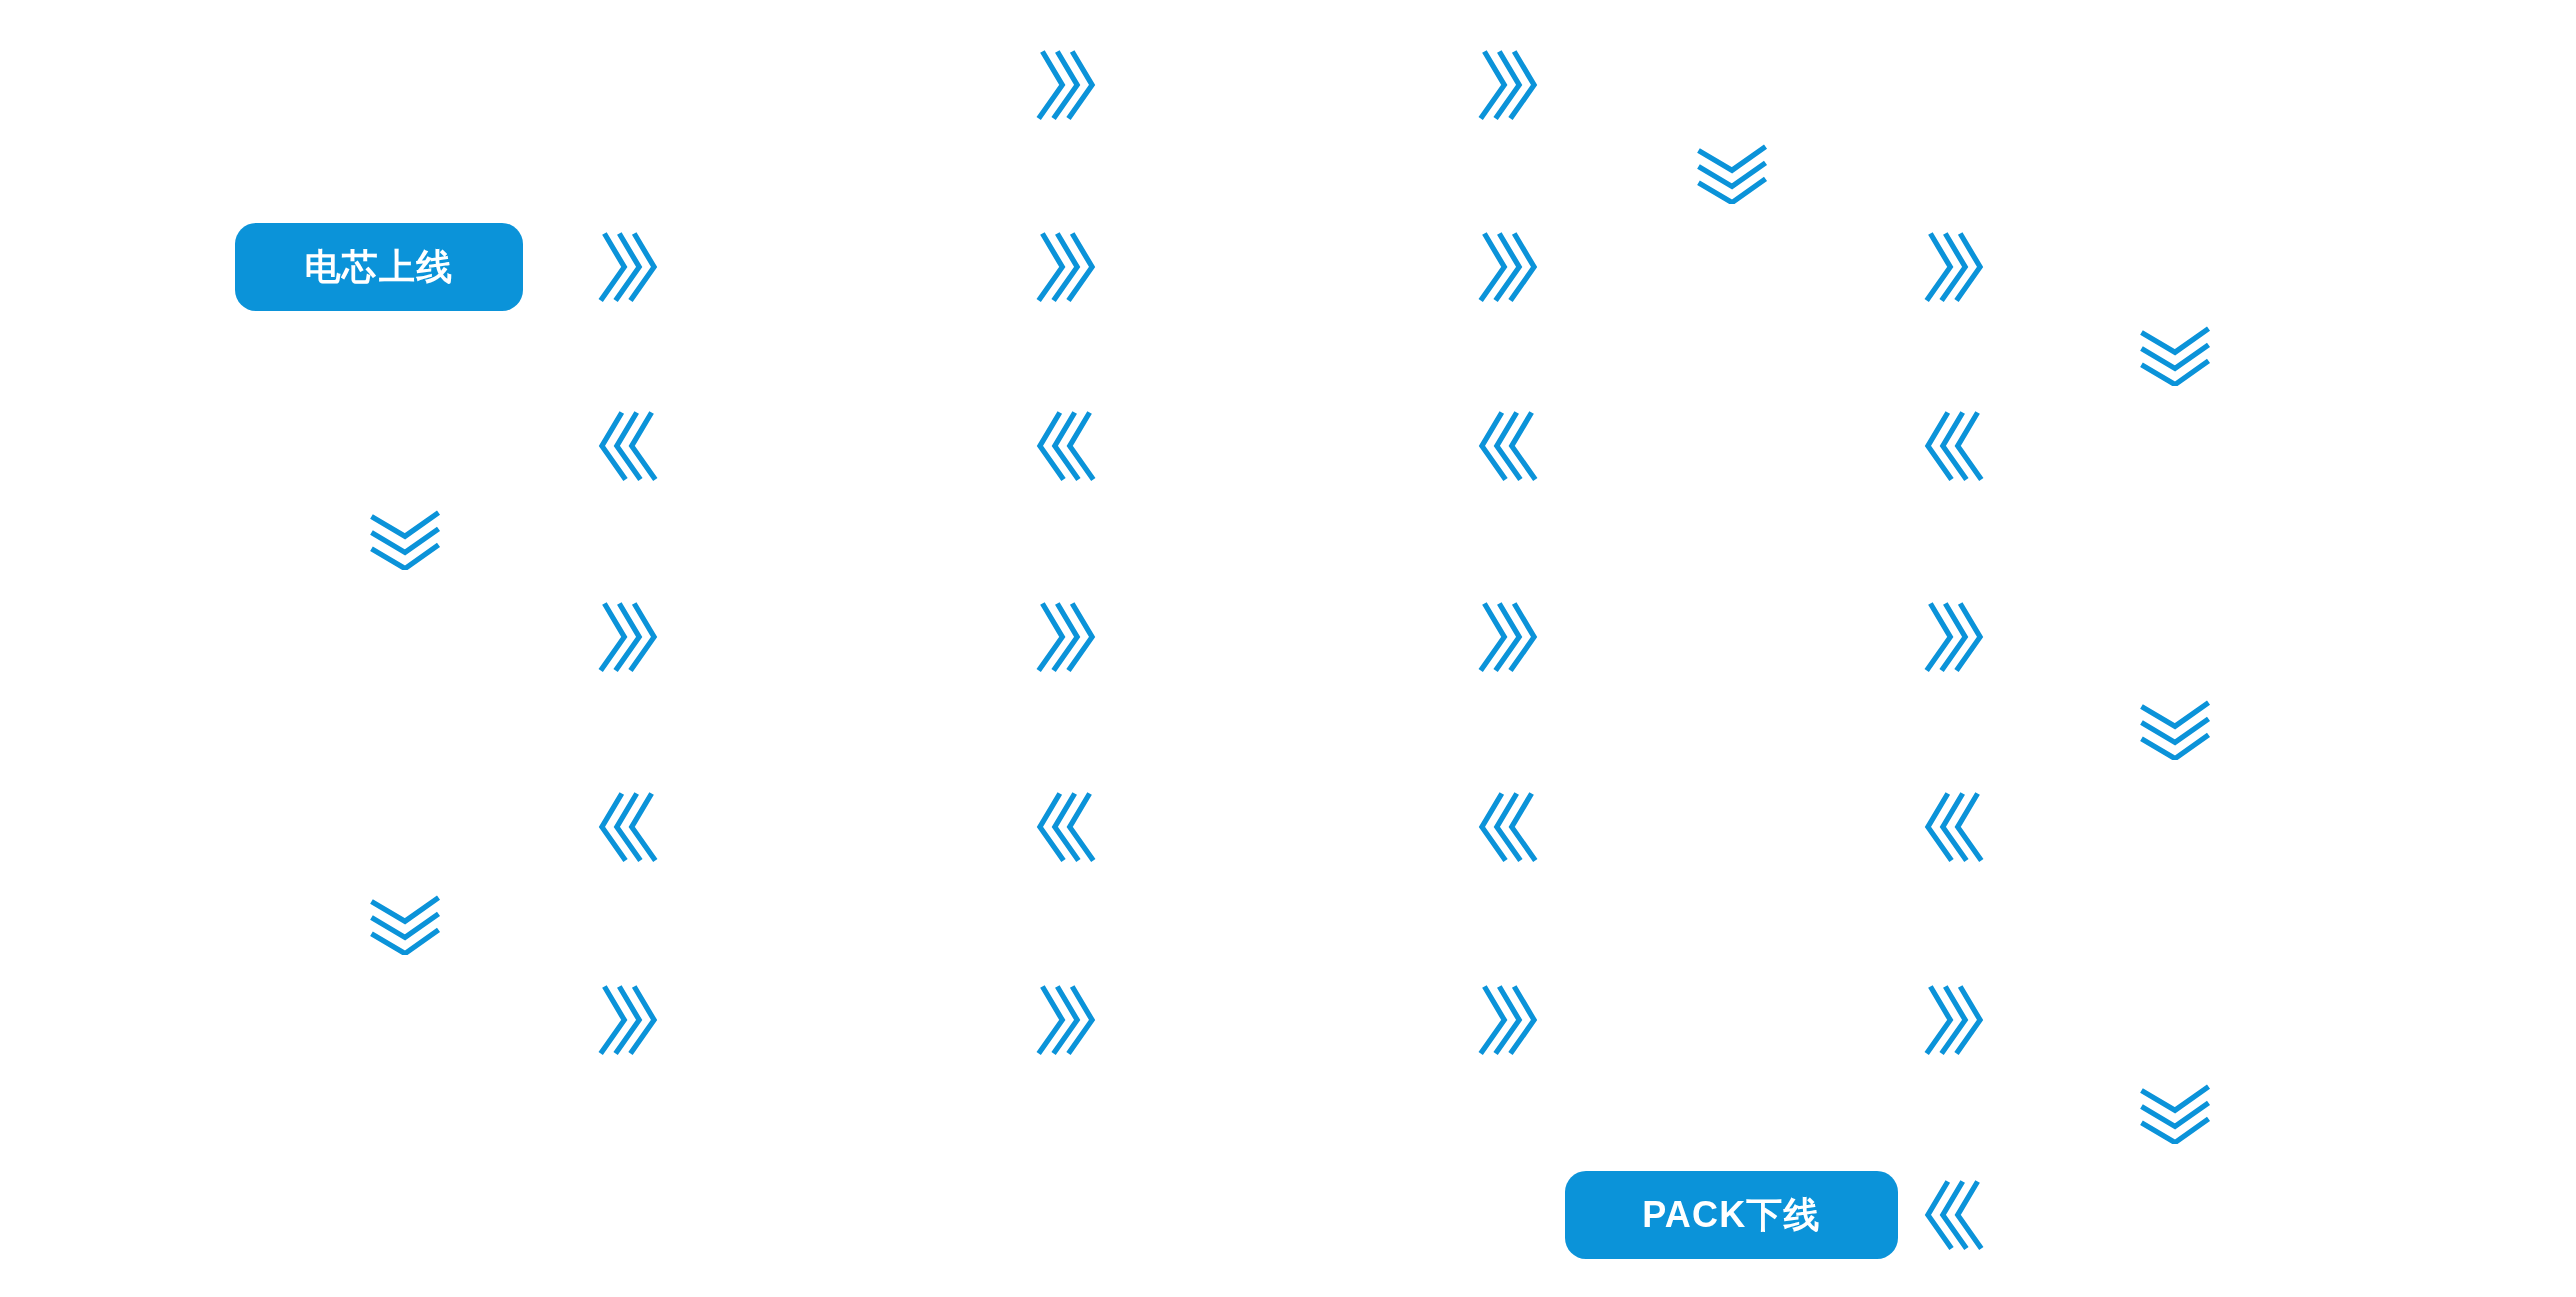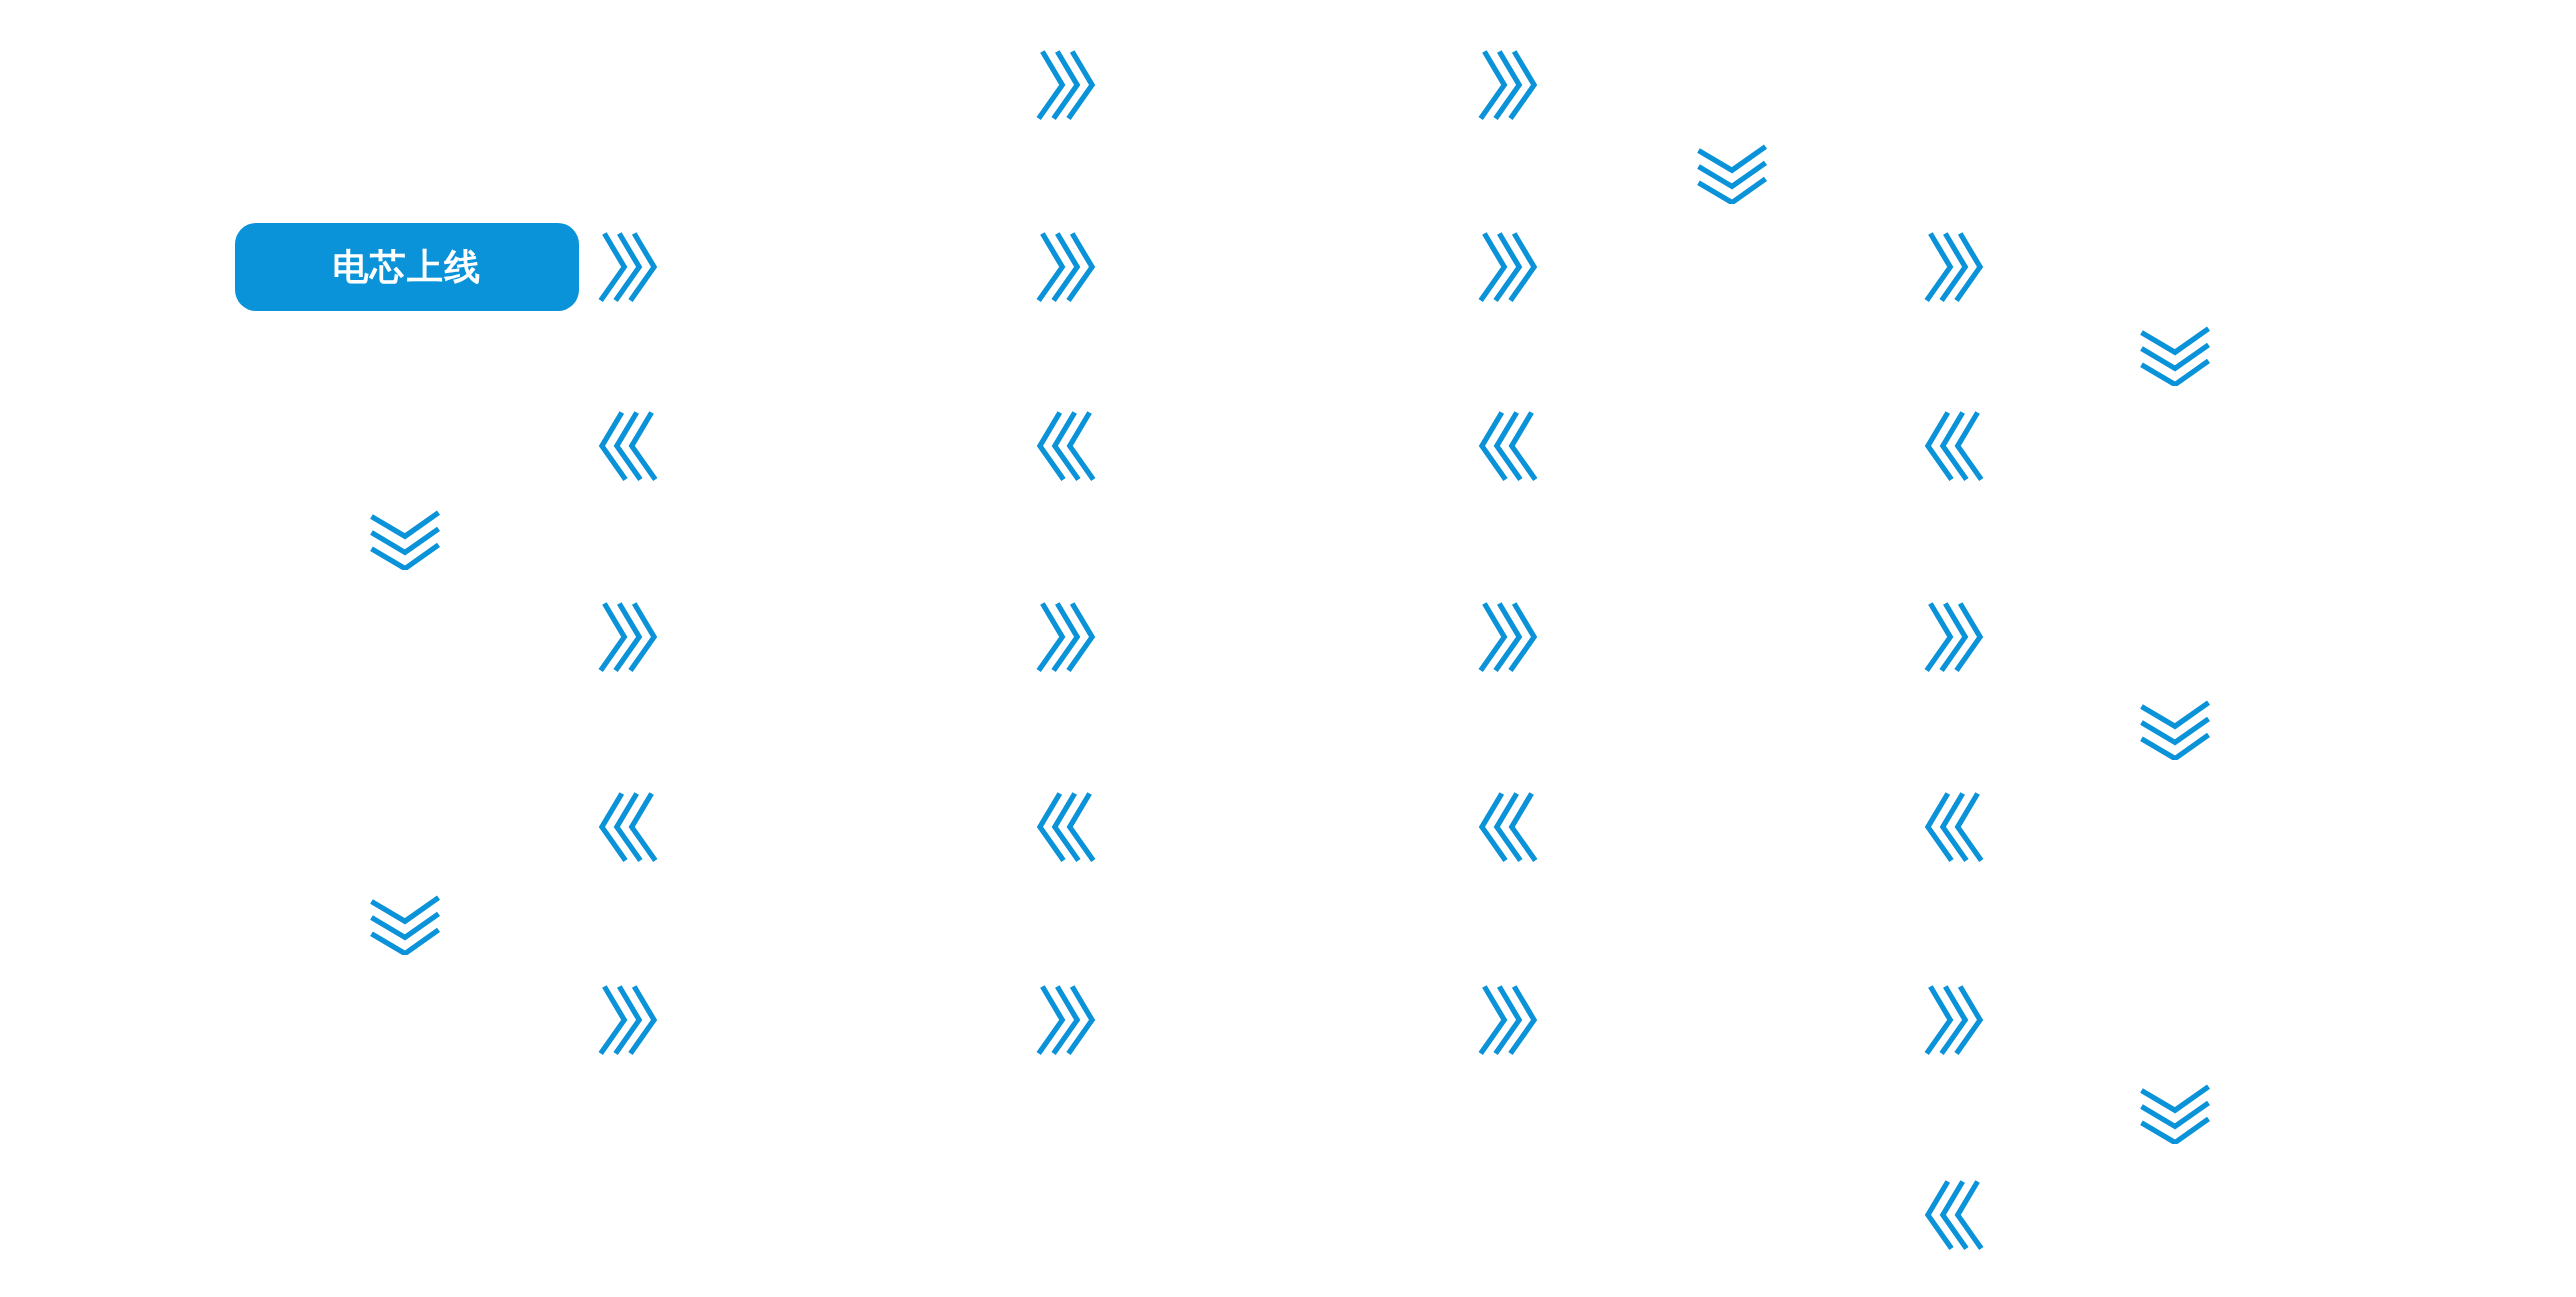--- a/index.html
+++ b/index.html
@@ -39,24 +39,27 @@
     stroke-width: 8.5;
     stroke-linecap: butt;
     stroke-linejoin: miter;
   }
 </style>
 </head>
 <body>
 
 <div class="stage" style="width: 2576px; height: 1297px; background: rgb(255, 255, 255); --accent: #0b93d9; --label-text: #ffffff;">
 
-  <div class="node" style="left: 235px; top: 223px; width: 344px; height: 88px;">
+  <div class="node" style="left: 235px; top: 223px; width: 288px; height: 88px;">
     <span>电芯上线</span>
   </div>
 
+  <div class="node" style="left: 1565px; top: 1171px; width: 333px; height: 88px;">
+    <span>PACK下线</span>
+  </div>
 
   <div id="arrows-layer">
       <div class="arrow" style="left: 1036px; top: 49px;"><svg width="60" height="72" viewBox="0 0 96 116">
           <polyline points="10,4 42,58 4,112"></polyline>
           <polyline points="34,4 66,58 28,112"></polyline>
           <polyline points="58,4 90,58 52,112"></polyline>
         </svg></div>
       <div class="arrow" style="left: 1478px; top: 49px;"><svg width="60" height="72" viewBox="0 0 96 116">
           <polyline points="10,4 42,58 4,112"></polyline>
           <polyline points="34,4 66,58 28,112"></polyline>

